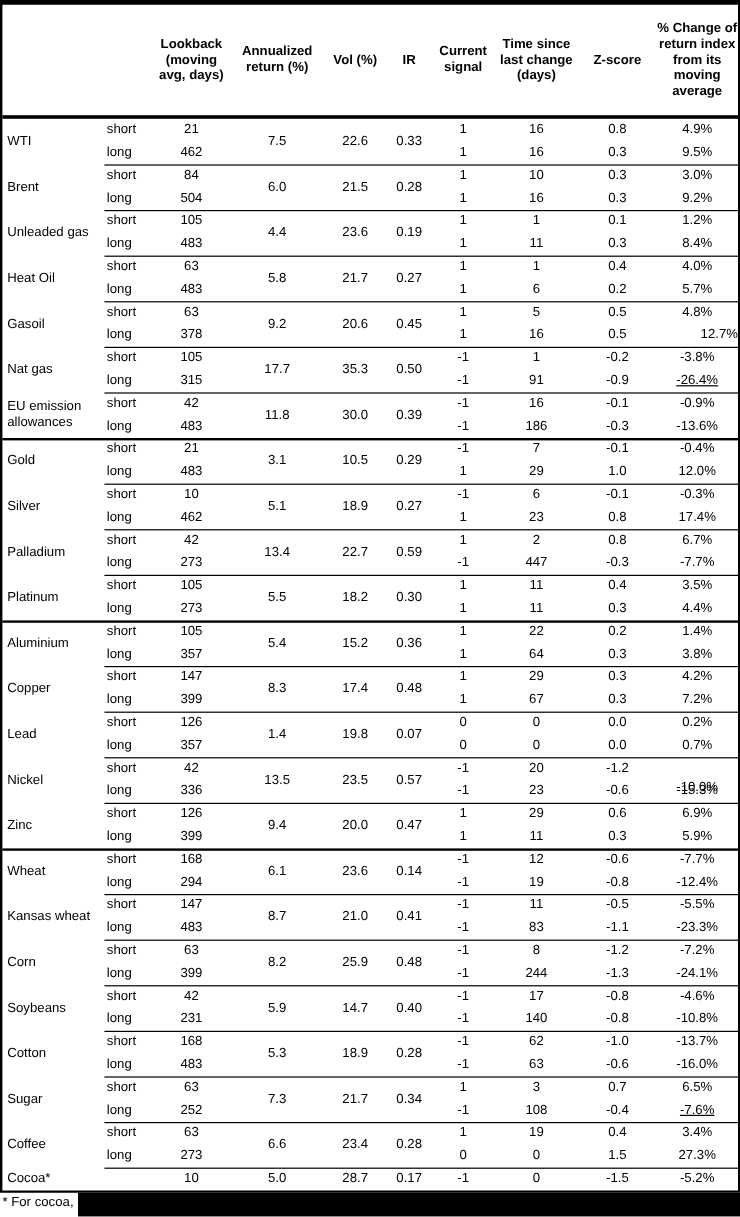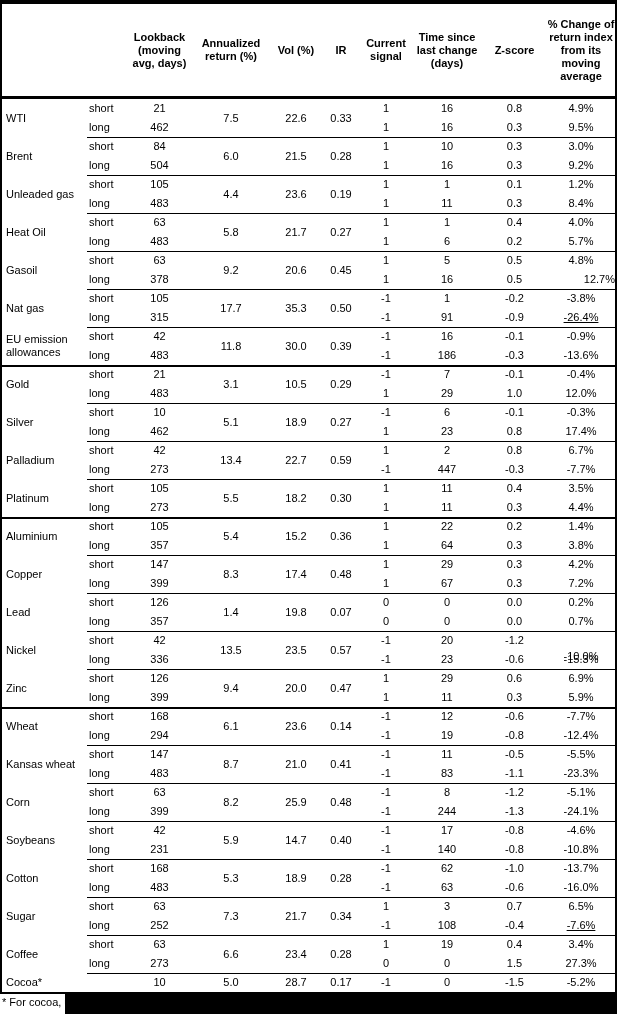--- a/index.html
+++ b/index.html
@@ -412,21 +412,21 @@
           <div class="divider thin"></div>
           <div class="cell name">Corn</div>
           <div class="cell span-cell" style="grid-column: 4;">8.2</div>
           <div class="cell span-cell" style="grid-column: 5;">25.9</div>
           <div class="cell span-cell" style="grid-column: 6;">0.48</div>
           <div class="cell leg" style="grid-area: 1 / 2;">short</div>
           <div class="cell" style="grid-area: 1 / 3;">63</div>
           <div class="cell" style="grid-area: 1 / 7;">-1</div>
           <div class="cell" style="grid-area: 1 / 8;">8</div>
           <div class="cell" style="grid-area: 1 / 9;">-1.2</div>
-          <div class="cell" style="grid-area: 1 / 10;">-5.1%</div>
+          <div class="cell" style="grid-area: 1 / 10;">-7.2%</div>
           <div class="cell leg" style="grid-area: 2 / 2;">long</div>
           <div class="cell" style="grid-area: 2 / 3;">399</div>
           <div class="cell" style="grid-area: 2 / 7;">-1</div>
           <div class="cell" style="grid-area: 2 / 8;">244</div>
           <div class="cell" style="grid-area: 2 / 9;">-1.3</div>
           <div class="cell" style="grid-area: 2 / 10;">-24.1%</div>
         </div>
         <div class="group grid10">
           <div class="divider thin"></div>
           <div class="cell name">Soybeans</div>

